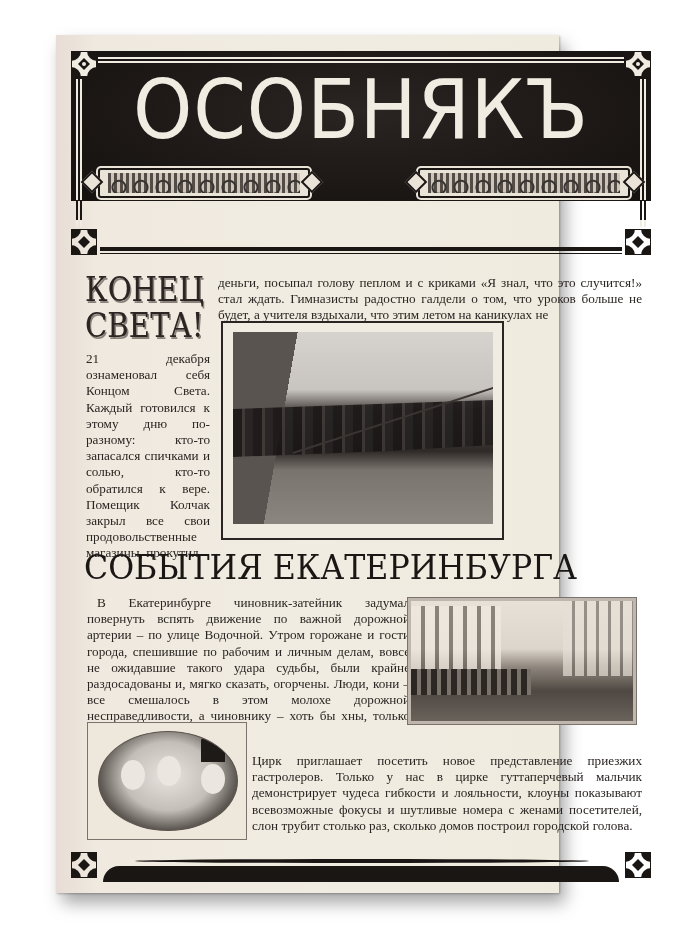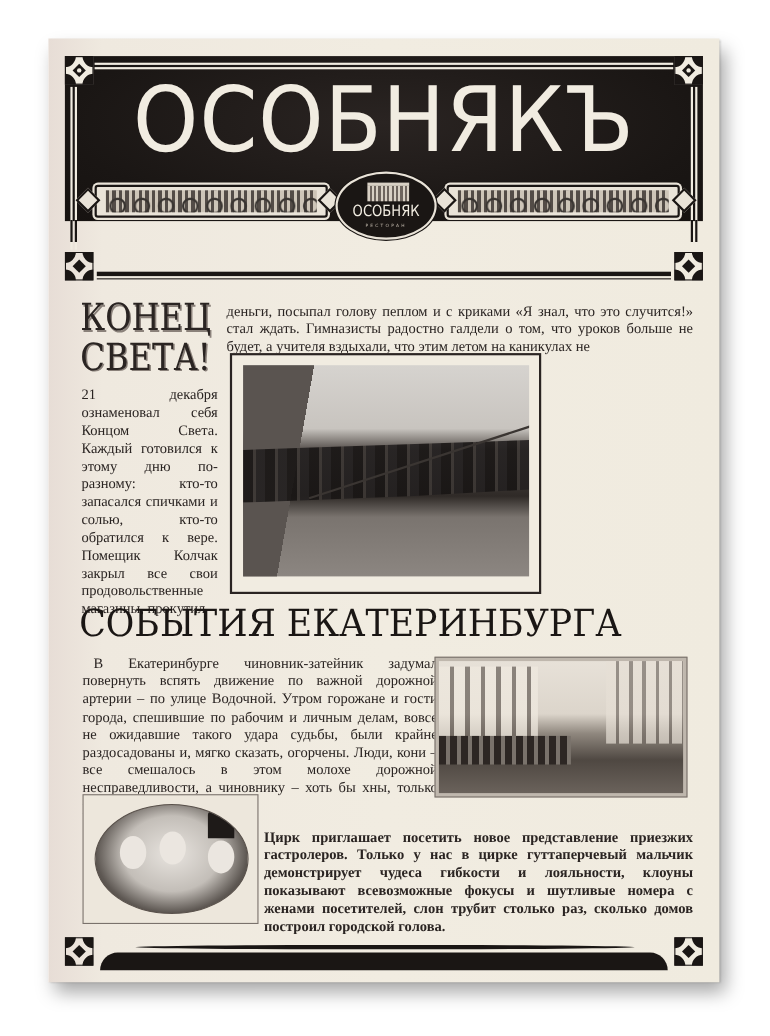--- a/index.html
+++ b/index.html
@@ -1,20 +1,20 @@
 <!DOCTYPE html>
 <html><head>
   <meta charset="utf-8">
   <style>
     * { box-sizing: border-box; margin: 0; padding: 0; }
     html, body { width: 700px; height: 942px; background: #ffffff; overflow: hidden; }
     body { position: relative; font-family: "DejaVu Serif", serif; }
 
     .paper {
-      position: absolute; left: 44px; top: 35px; width: 610px; height: 858px;
+      position: absolute; left: 56px; top: 35px; width: 503px; height: 858px;
       background: linear-gradient(90deg, #e7ddd6 0%, #efe9df 8%, #f1ece1 50%, #f0ebdf 100%);
       box-shadow: 6px 10px 16px rgba(0,0,0,0.35), 1px 1px 2px rgba(0,0,0,0.25);
     }
 
     
     .orn { position: absolute; width: 26px; height: 26px; }
     .orn svg { width: 100%; height: 100%; display: block; }
 
     
     .mast {
@@ -163,21 +163,21 @@
 
     .pf3 { left: 31px; top: 687px; width: 160px; height: 118px; border: 1px solid #7a726c; background: #ede7dc; }
     .ph3 {
       left: 10px; top: 8px; width: 140px; height: 100px; border-radius: 50%;
       border: 1px solid #5a524c;
       background: radial-gradient(ellipse at 50% 45%, #e8e4df 0%, #c3beb8 45%, #5e5853 70%, #2a2623 100%);
     }
     .ph3 .face { position: absolute; top: 28px; width: 24px; height: 30px; border-radius: 50%; background: #ebe6e0; }
     .ph3 .hat { position: absolute; left: 102px; top: 6px; width: 24px; height: 24px; background: #1e1a18; border-radius: 3px 3px 0 0; }
 
-    .col-circus { left: 196px; top: 718px; width: 390px; font-weight: bold; }
+    .col-circus { left: 196px; top: 718px; width: 390px; }
 
     
     .foot-thin {
       position: absolute; left: 79px; top: 824px; width: 454px; height: 4px;
       background: #1a1614; border-radius: 50%;
     }
     .foot-thick {
       position: absolute; left: 47px; top: 831px; width: 516px; height: 16px;
       background: #1a1614; border-radius: 16px 16px 0 0;
     }
@@ -217,25 +217,20 @@
       <div class="pattern"></div>
     </div>
   <div class="band right">
       <div class="pattern"></div>
     </div>
   <div class="band-diamond" style="left:28px;"></div>
   <div class="band-diamond" style="left:248px;"></div>
   <div class="band-diamond" style="left:352px;"></div>
   <div class="band-diamond" style="left:570px;"></div>
 
-  <div class="logo">
-    <div class="bldg"></div>
-    <div class="name">ОСОБНЯК</div>
-    <div class="sub">РЕСТОРАН</div>
-  </div>
 
   <div class="side-post" style="left:20px;"></div>
   <div class="side-post" style="left:584px;"></div>
 
   <div class="orn" style="left:15px;top:194px;">
     <svg viewBox="0 0 26 26">
         <path d="M0 0h10a10 10 0 0 1-10 10z M26 0v10a10 10 0 0 1-10-10z M0 26v-10a10 10 0 0 1 10 10z M26 26h-10a10 10 0 0 1 10-10z" fill="#1a1614"></path>
         <path d="M13 7l6 6-6 6-6-6z" fill="#1a1614"></path>
         <rect x="0" y="0" width="26" height="26" fill="none" stroke="#1a1614" stroke-width="2"></rect>
       </svg>

